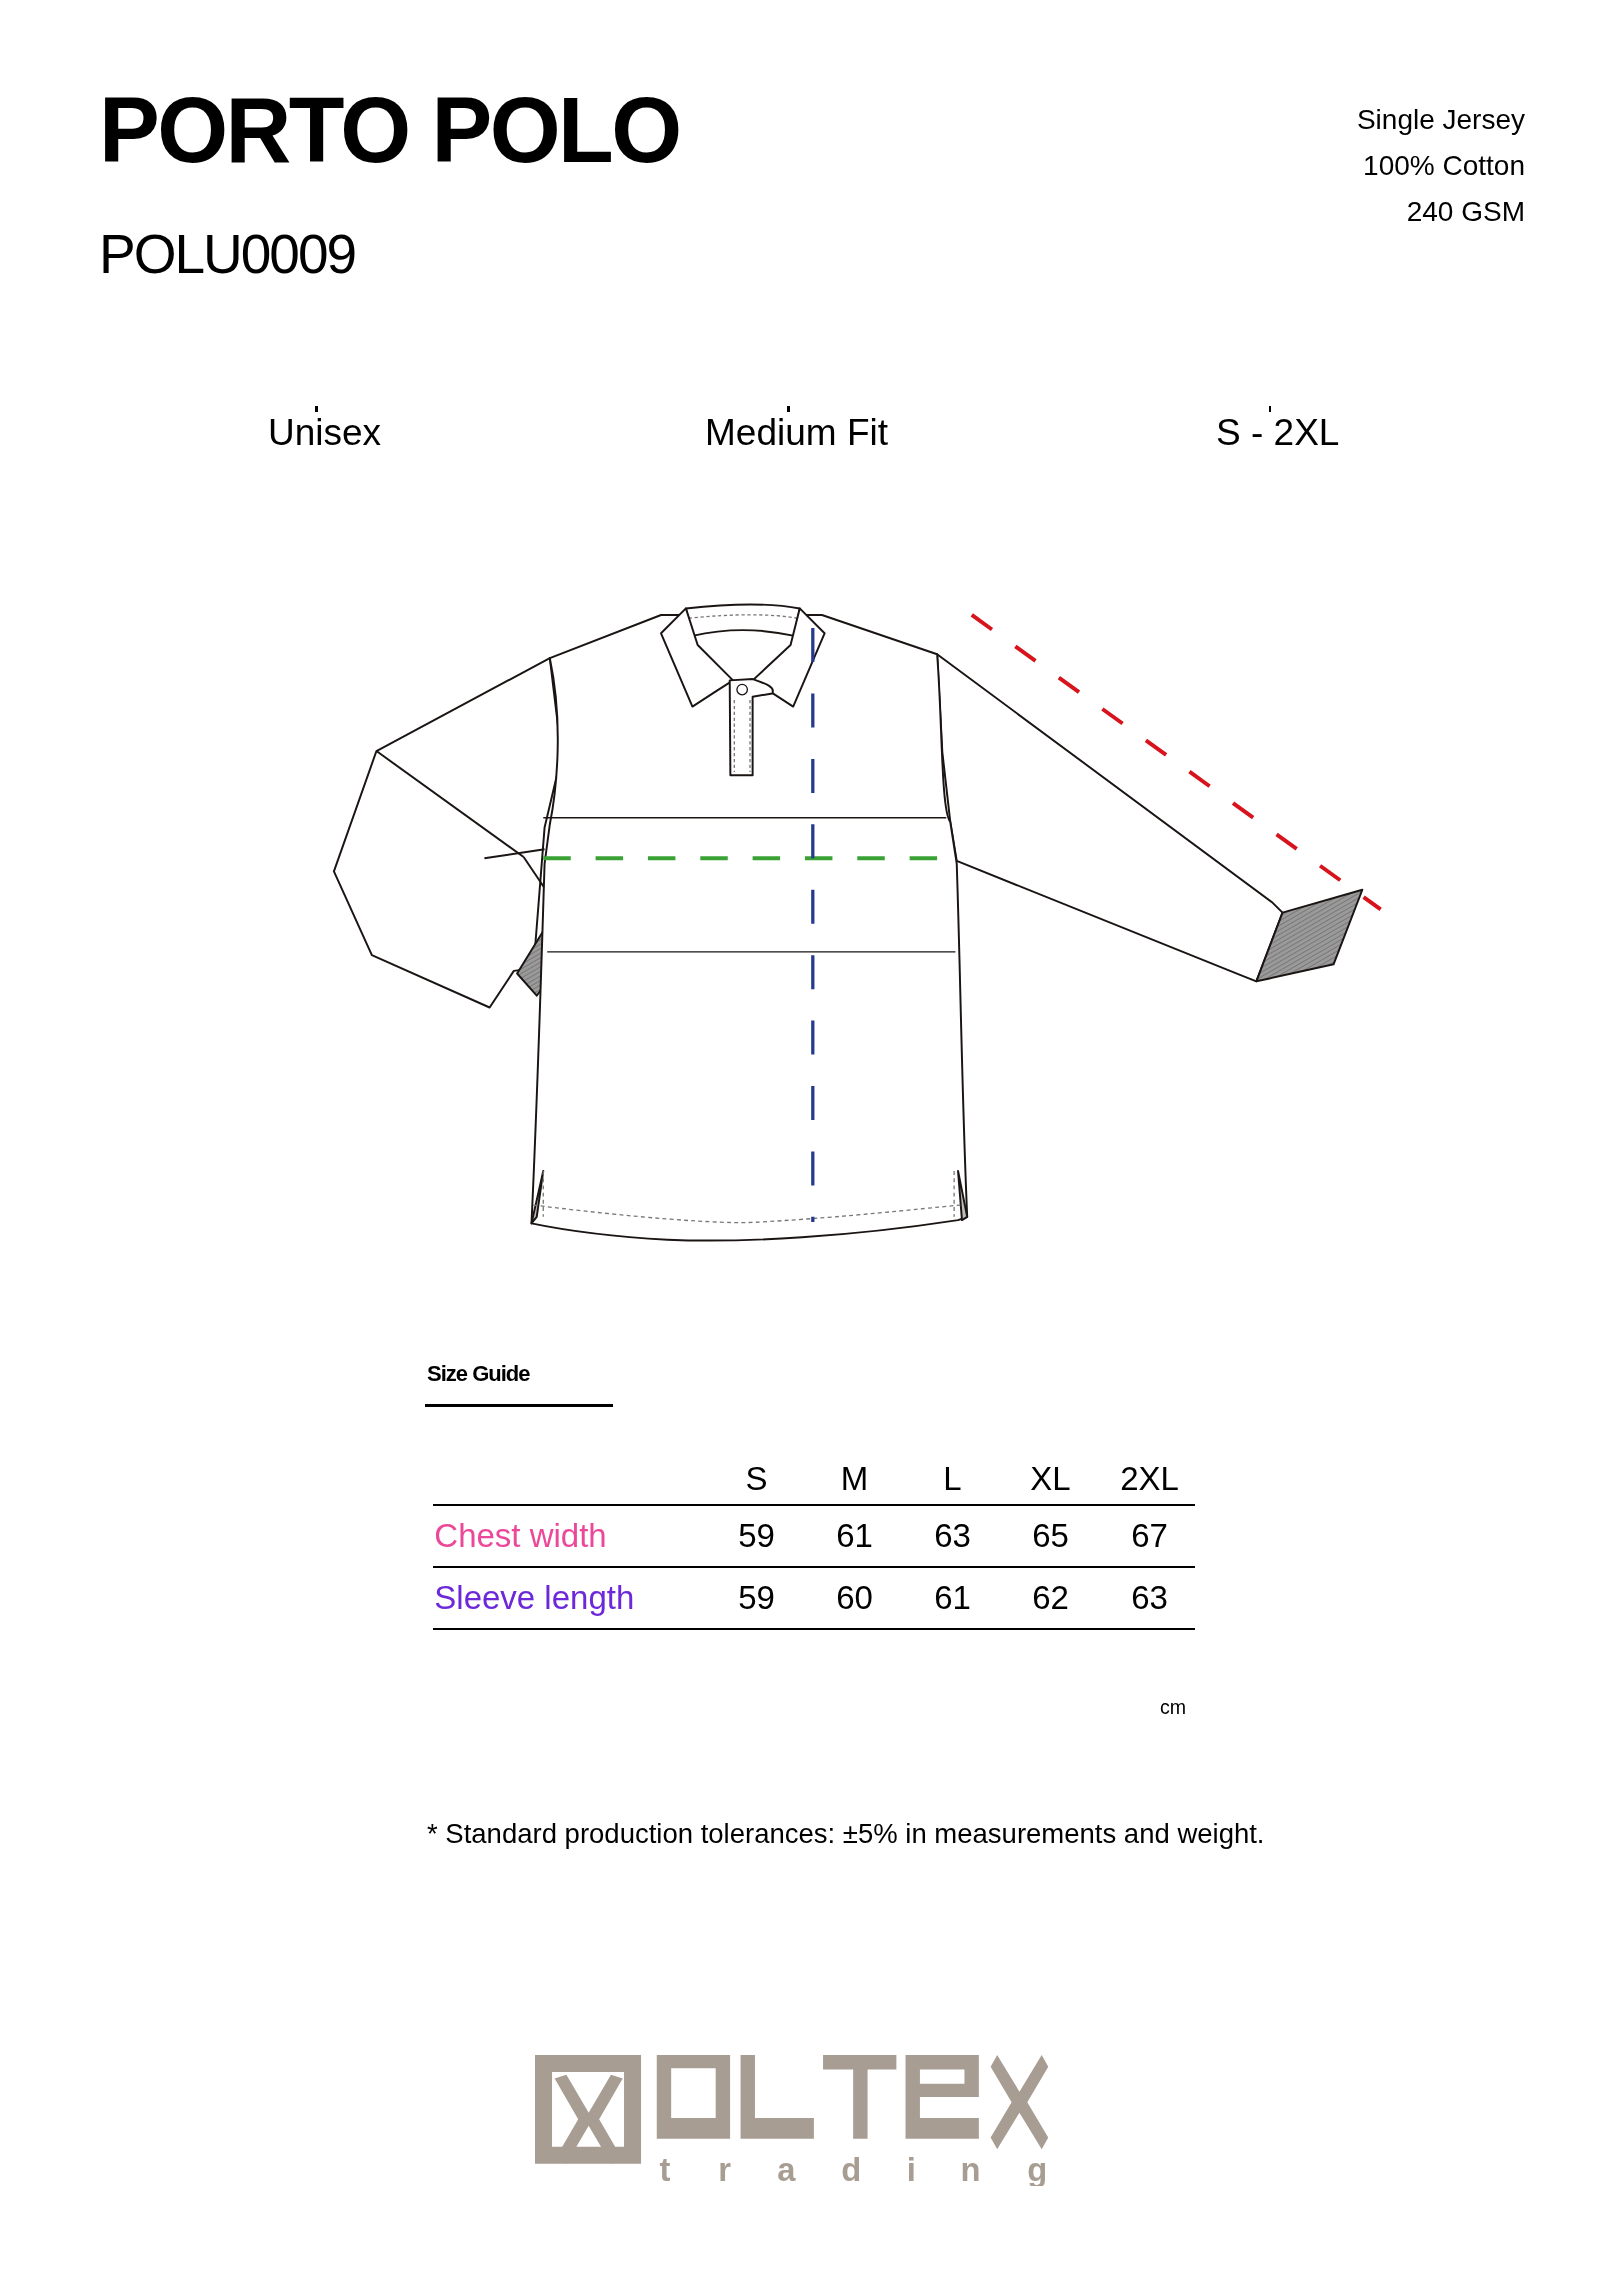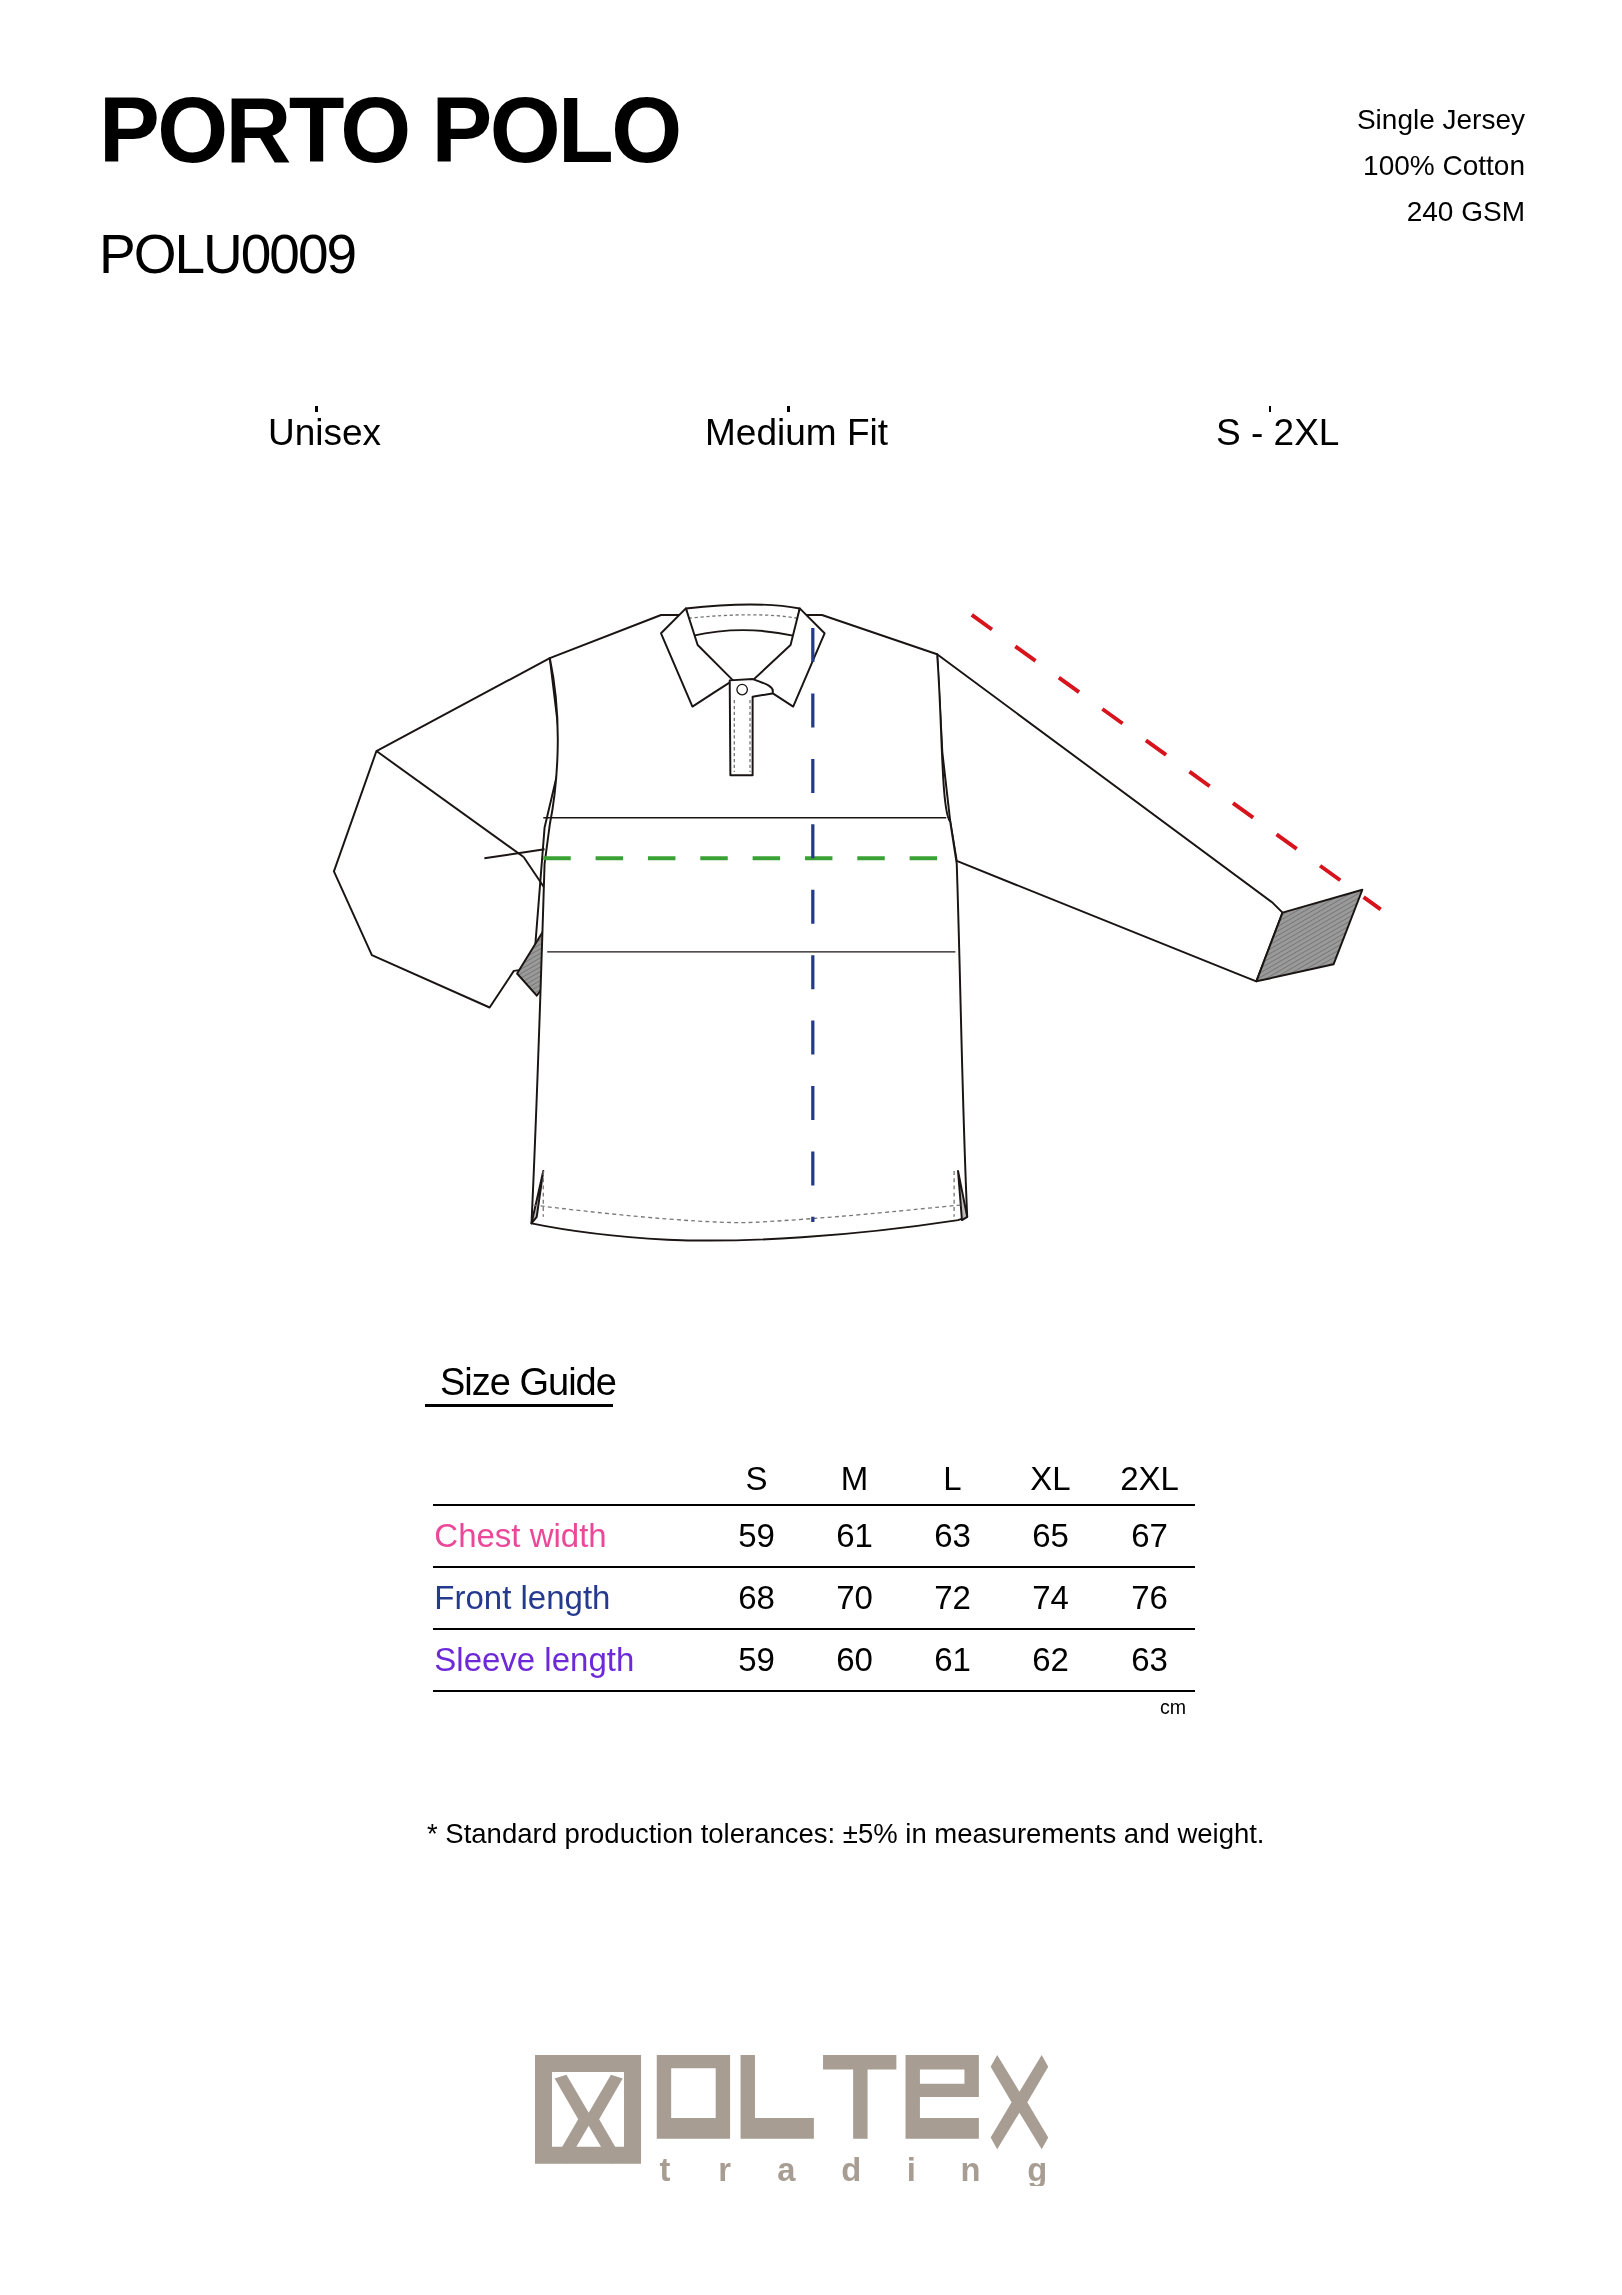--- a/index.html
+++ b/index.html
@@ -15,21 +15,21 @@
   .specs div { white-space: nowrap; }
 
   
   .attr { top: 406px; height: 48px; display: flex; align-items: center; font-size: 37px; flex-direction: column; }
   .attr .bar { width: 2.6px; height: 48px; background: #000; margin-right: 15.7px; }
 
   
   .garment { left: 0; top: 0; width: 1623px; height: 2295px; pointer-events: none; }
 
   
-  .sg-title { left: 440px; top: 1361px; font-size: 38px; font-weight: 400; letter-spacing: -1px; }
+  .sg-title { left: 427px; top: 1361px; font-size: 22px; font-weight: 700; letter-spacing: -1px; }
   .sg-underline { left: 425px; top: 1404px; width: 188px; height: 3.3px; background: #000; }
   .table { left: 433px; top: 1453px; width: 762px; }
   .row { position: relative; height: 60px; border-bottom: 2.6px solid #000; display: flex; align-items: center; }
   .row.header { height: 51px; border-bottom: 2.6px solid #000; }
   .row .label { width: 281px; font-size: 33px; padding-left: 1.3px; }
   .row .cell { position: absolute; top: 0; height: 100%; display: flex; align-items: center;
                justify-content: center; width: 79px; font-size: 33px; }
   .unit { left: 1160px; top: 1696px; font-size: 19.6px; }
   .note { left: 427px; top: 1818px; font-size: 27.5px; }
 
@@ -121,28 +121,20 @@
   </div>
   <div class="row">
     <span class="label" style="color:#ec4899">Chest width</span>
     <span class="cell" style="left:284px">59</span>
     <span class="cell" style="left:382px">61</span>
     <span class="cell" style="left:480px">63</span>
     <span class="cell" style="left:578px">65</span>
     <span class="cell" style="left:677px">67</span>
   </div>
   <div class="row">
-    <span class="label" style="color:#253a8f">Front length</span>
-    <span class="cell" style="left:284px">68</span>
-    <span class="cell" style="left:382px">70</span>
-    <span class="cell" style="left:480px">72</span>
-    <span class="cell" style="left:578px">74</span>
-    <span class="cell" style="left:677px">76</span>
-  </div>
-  <div class="row">
     <span class="label" style="color:#6d28d9">Sleeve length</span>
     <span class="cell" style="left:284px">59</span>
     <span class="cell" style="left:382px">60</span>
     <span class="cell" style="left:480px">61</span>
     <span class="cell" style="left:578px">62</span>
     <span class="cell" style="left:677px">63</span>
   </div>
 </div>
 <div class="abs unit">cm</div>
 <div class="abs note">* Standard production tolerances: ±5% in measurements and weight.</div>

